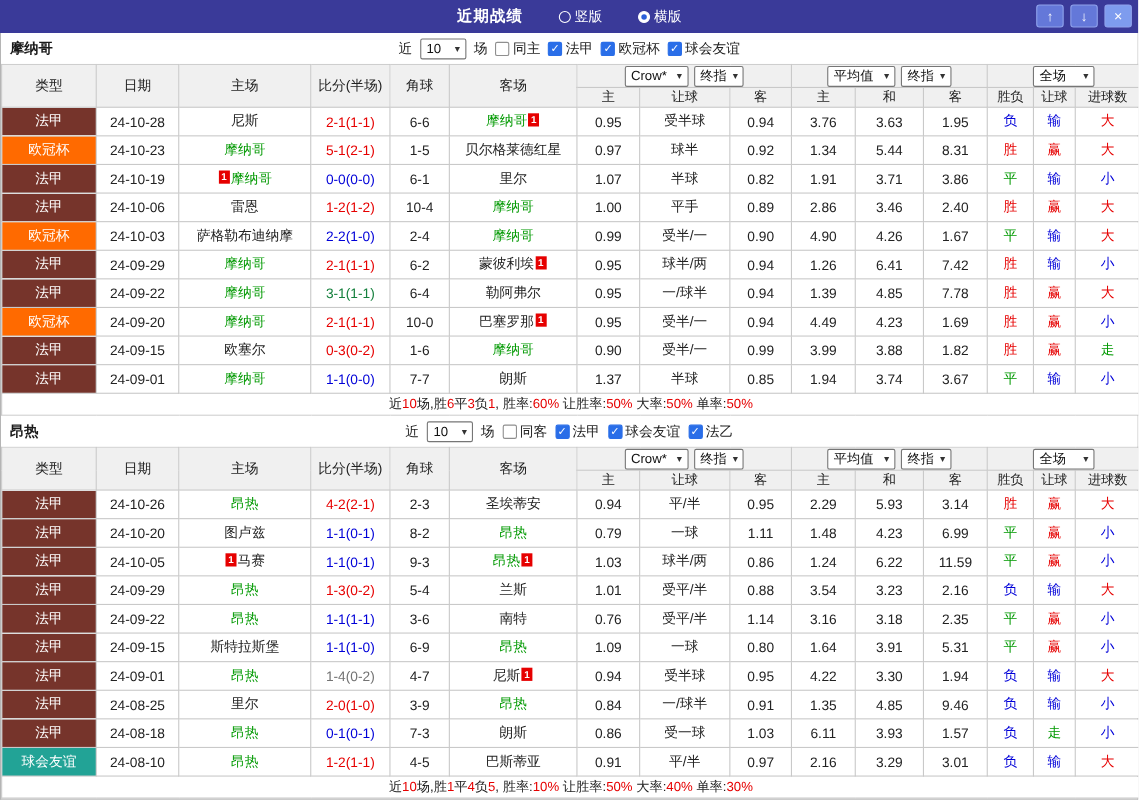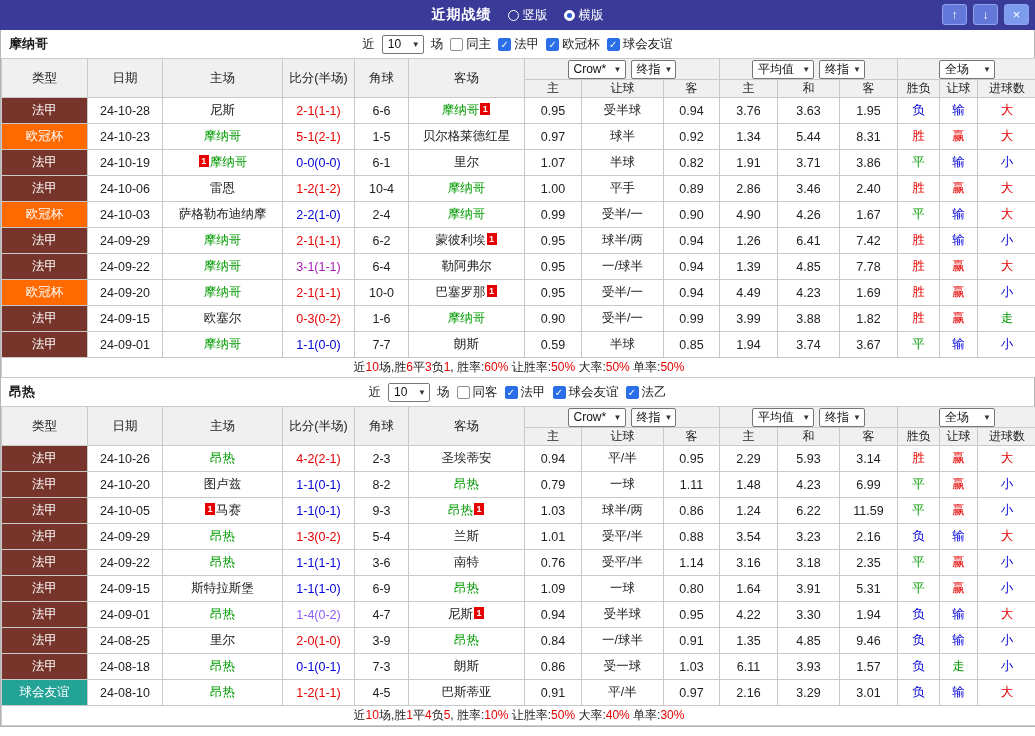--- a/index.html
+++ b/index.html
@@ -1,21 +1,21 @@
 <!DOCTYPE html>
 <html><head>
 <meta charset="utf-8">
 <style>
   html,body{margin:0;padding:0;background:#fff;}
   body{font-family:"Liberation Sans","DejaVu Sans",sans-serif;}
   .app{width:1035px;height:736px;overflow:hidden;background:#fff;}
 
   
   .titlebar{height:30px;background:#3a3a99;display:flex;align-items:center;position:relative;}
-  .tb-center{flex:1;display:flex;justify-content:center;align-items:center;gap:16px;color:#fff;}
+  .tb-center{flex:1;display:flex;justify-content:center;align-items:center;gap:32px;color:#fff;}
   .tb-title{font-weight:bold;font-size:14px;letter-spacing:1px;}
   .tb-radio{display:inline-flex;align-items:center;gap:4px;font-size:12.5px;color:#fff;cursor:pointer;}
   .radio{width:11px;height:11px;border:1px solid #fff;border-radius:50%;display:inline-block;background:transparent;box-sizing:border-box;position:relative;}
   .radio.checked{background:#fff;}
   .radio.checked::after{content:"";position:absolute;left:2px;top:2px;right:2px;bottom:2px;border-radius:50%;background:#2b5fd9;}
   .tb-btns{position:absolute;right:6px;top:4px;display:flex;gap:6px;}
   .tb-btn{width:25px;height:21px;background:#6478d9;border:1px solid #8fa2ec;border-radius:3px;color:#fff;font-size:12px;line-height:1;cursor:pointer;padding:0;display:flex;align-items:center;justify-content:center;}
   .tb-btn.close{background:#7e9cee;font-size:13px;}
 
   
@@ -273,21 +273,21 @@
               <td class="num">6.41</td>
               <td class="num">7.42</td>
               <td class="res" style="color: rgb(230, 0, 0);">胜</td>
               <td class="res" style="color: rgb(0, 0, 216);">输</td>
               <td class="res" style="color: rgb(0, 0, 216);">小</td>
             </tr>
             <tr>
               <td class="league" style="background: rgb(118, 52, 43);">法甲</td>
               <td class="date">24-09-22</td>
               <td class="team"><span class="tname" style="color: rgb(0, 153, 0);">摩纳哥</span></td>
-              <td class="score" style="color: #a21caf;">3-1(1-1)</td>
+              <td class="score" style="color: #15803d;">3-1(1-1)</td>
               <td class="corner">6-4</td>
               <td class="team"><span class="tname">勒阿弗尔</span></td>
               <td class="num">0.95</td>
               <td class="num">一/球半</td>
               <td class="num">0.94</td>
               <td class="num">1.39</td>
               <td class="num">4.85</td>
               <td class="num">7.78</td>
               <td class="res" style="color: rgb(230, 0, 0);">胜</td>
               <td class="res" style="color: rgb(230, 0, 0);">赢</td>
@@ -327,21 +327,21 @@
               <td class="res" style="color: rgb(230, 0, 0);">赢</td>
               <td class="res" style="color: rgb(0, 153, 0);">走</td>
             </tr>
             <tr>
               <td class="league" style="background: rgb(118, 52, 43);">法甲</td>
               <td class="date">24-09-01</td>
               <td class="team"><span class="tname" style="color: rgb(0, 153, 0);">摩纳哥</span></td>
               <td class="score" style="color: rgb(0, 0, 216);">1-1(0-0)</td>
               <td class="corner">7-7</td>
               <td class="team"><span class="tname">朗斯</span></td>
-              <td class="num">0.59</td>
+              <td class="num">1.37</td>
               <td class="num">半球</td>
               <td class="num">0.85</td>
               <td class="num">1.94</td>
               <td class="num">3.74</td>
               <td class="num">3.67</td>
               <td class="res" style="color: rgb(0, 153, 0);">平</td>
               <td class="res" style="color: rgb(0, 0, 216);">输</td>
               <td class="res" style="color: rgb(0, 0, 216);">小</td>
             </tr>
             <tr>
@@ -549,21 +549,21 @@
               <td class="num">3.91</td>
               <td class="num">5.31</td>
               <td class="res" style="color: rgb(0, 153, 0);">平</td>
               <td class="res" style="color: rgb(230, 0, 0);">赢</td>
               <td class="res" style="color: rgb(0, 0, 216);">小</td>
             </tr>
             <tr>
               <td class="league" style="background: rgb(118, 52, 43);">法甲</td>
               <td class="date">24-09-01</td>
               <td class="team"><span class="tname" style="color: rgb(0, 153, 0);">昂热</span></td>
-              <td class="score" style="color: #8b5cf6;">1-4(0-2)</td>
+              <td class="score" style="color: #737373;">1-4(0-2)</td>
               <td class="corner">4-7</td>
               <td class="team"><span class="tname">尼斯</span><span class="badge">1</span></td>
               <td class="num">0.94</td>
               <td class="num">受半球</td>
               <td class="num">0.95</td>
               <td class="num">4.22</td>
               <td class="num">3.30</td>
               <td class="num">1.94</td>
               <td class="res" style="color: rgb(0, 0, 216);">负</td>
               <td class="res" style="color: rgb(0, 0, 216);">输</td>

